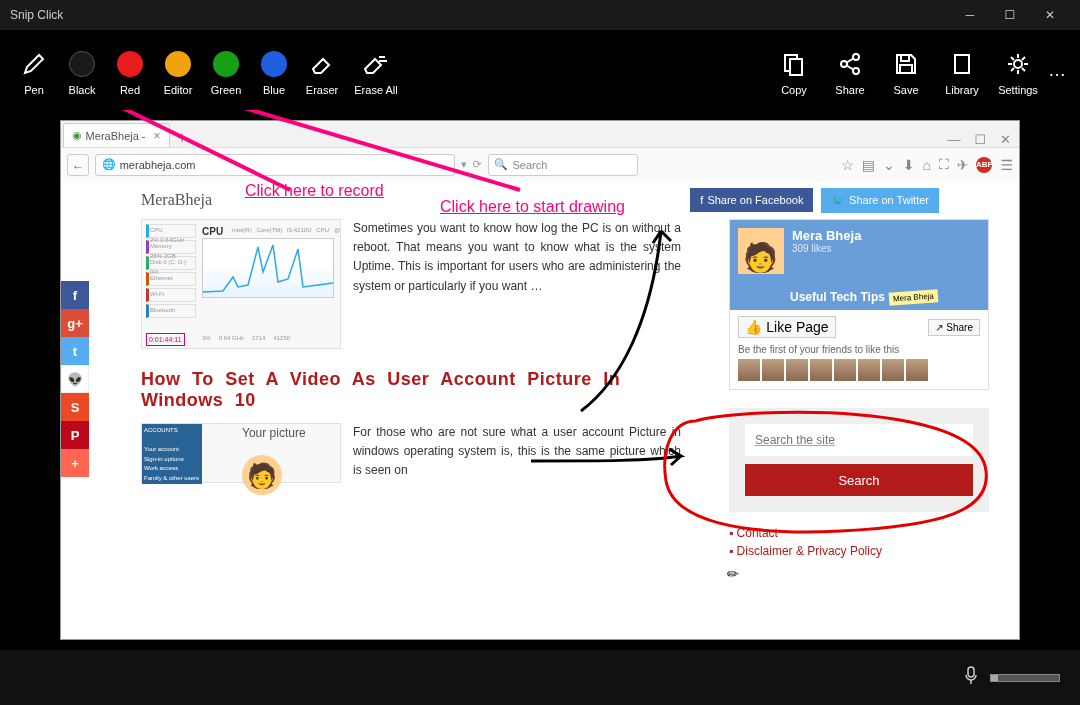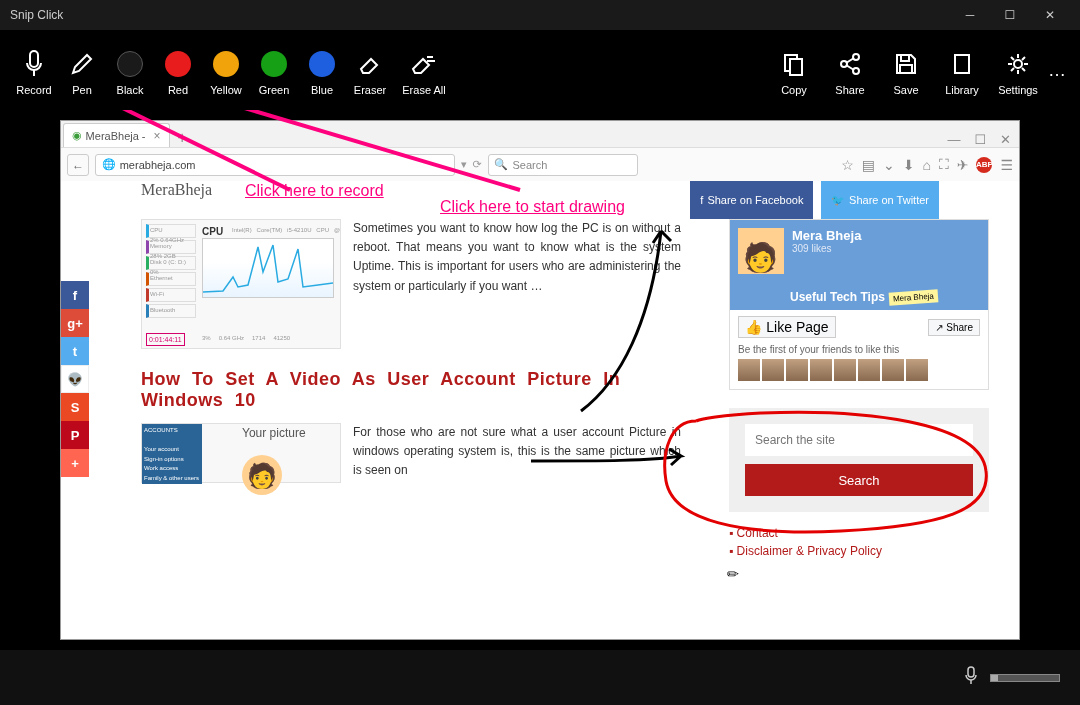--- a/index.html
+++ b/index.html
@@ -19,21 +19,21 @@
   .tab-row { height: 26px; display: flex; align-items: flex-end; padding-left: 2px; }
   .tab { background: #fff; border: 1px solid #ccc; border-bottom: none; height: 24px; display: flex; align-items: center; padding: 0 8px; font-size: 11px; border-radius: 3px 3px 0 0; gap:4px;}
   .tab .close { color: #888; font-size: 12px; margin-left: 4px; }
   .addr-row { height: 34px; display: flex; align-items: center; padding: 0 6px; gap: 6px; background:#fafafa; border-top:1px solid #ddd;}
   .nav-btn { width: 22px; height: 22px; border: 1px solid #ccc; border-radius: 3px; display: flex; align-items: center; justify-content: center; font-size: 12px; color:#666;}
   .url-box { flex: 0 0 360px; height: 22px; border: 1px solid #ccc; border-radius: 3px; background: #fff; padding: 0 6px; font-size: 11px; color:#444; display:flex; align-items:center;}
   .search-box { flex: 0 0 150px; height: 22px; border: 1px solid #ccc; border-radius: 3px; background: #fff; padding: 0 6px; font-size: 11px; color:#888; display:flex; align-items:center; gap:4px;}
   .chrome-icons { display: flex; gap: 8px; margin-left: auto; color:#888; font-size:14px; align-items:center;}
   .adblock { width:16px; height:16px; border-radius:50%; background:#d52b1e; color:#fff; font-size:8px; font-weight:bold; display:flex; align-items:center; justify-content:center;}
   .page { background: #fff; height: 460px; position: relative; overflow:hidden;}
-  .header-bar { height: 38px; display: flex; padding: 0 80px 0 80px; }
+  .header-bar { height: 38px; display: flex; align-items: center; padding: 0 80px 0 80px; }
   .site-title { font-family: "Times New Roman", serif; font-size: 16px; color: #555; }
   .share-btn { font-size: 11px; padding: 6px 10px; color: #fff; display:flex; align-items:center; gap:4px;}
   .fb-btn { background: #3b5998; margin-left:auto;}
   .tw-btn { background: #55acee; margin-left:8px;}
   .content-row { display: flex; padding: 0 20px; gap: 20px; }
   .social-col { position:absolute; left:0; top:100px; width: 28px; display: flex; flex-direction: column; }
   .social-sq { width: 28px; height: 28px; display: flex; align-items: center; justify-content: center; color: #fff; font-size: 13px; font-weight: bold; }
   .main-col { width: 540px; margin-left:60px;}
   .side-col { width: 260px; margin-left:auto; margin-right:10px;}
   .article-title { color: #b31b1b; font-size: 18px; font-weight: bold; margin: 20px 0 12px 0; }
@@ -53,21 +53,21 @@
   .fb-bg { background:#6a9ed8; height:90px; margin:-8px -8px 0 -8px; padding:8px; position:relative;}
   .fb-tag { position:absolute; bottom:6px; left:60px; color:#fff; font-size:12px; font-weight:bold;}
   .fb-card { position:absolute; bottom:6px; right:50px; background:#fff59d; font-size:8px; padding:2px 4px; transform:rotate(-4deg);}
   .fb-like-row { display:flex; gap:4px; margin-top:6px; align-items:center;}
   .fb-like-btn { border:1px solid #ccc; padding:2px 6px; font-size:14px; background:#f6f7f9;}
   .fb-share-btn { border:1px solid #ccc; padding:2px 6px; font-size:10px; background:#f6f7f9; margin-left:auto;}
   .fb-friends-text{font-size:10px; color:#666; margin:6px 0 4px 0;}
   .fb-friends { display:flex; gap:2px;}
   .fb-friends div{width:22px; height:22px; background:linear-gradient(#c0a080,#8a6a50);}
   .search-widget { background:#efefef; padding: 16px; margin-top: 18px;}
-  .search-input { width: 100%; height: 32px; background:#fff; border:none; padding:0 10px; font-size: 12px; color:#aaa;}
+  .search-input { width: 100%; height: 32px; background:#fff; border:none; padding:0 10px; font-size: 12px; color:#aaa;text-decoration:underline;}
   .search-button { width: 100%; height: 32px; background:#b31b1b; color:#fff; border:none; margin-top:8px; font-size:13px;}
   .links { margin-top: 14px; font-size: 12px; }
   .links div { color:#b31b1b; margin: 4px 0; }
   .links div::before{content:"▪ "; color:#b31b1b;}
   .annot { position: absolute; color: #ff007f; font-size: 16px; font-weight: 500; pointer-events:none;text-decoration:underline;}
   .arrow-svg { position:absolute; pointer-events:none; }
   .statusbar { height: 55px; background:#111; display:flex; align-items:center; justify-content:flex-end; padding-right:20px; gap:12px;}
   .mic-s { color:#ccc; }
   .vol-bar { width:70px; height:8px; background:#555; border:1px solid #888; position:relative;}
   .vol-bar::before{content:""; position:absolute; left:0; top:0; bottom:0; width:10%; background:#aaa;}
@@ -83,30 +83,20 @@
   <div class="win-controls">
     <div class="win-btn">─</div>
     <div class="win-btn">☐</div>
     <div class="win-btn">✕</div>
   </div>
 </div>
 
 <div class="toolbar">
   <div class="tool">
     <div class="icon">
-        <svg width="20" height="30" viewBox="0 0 20 30">
-          <rect x="6" y="2" width="8" height="16" rx="4" fill="none" stroke="#fff" stroke-width="2"></rect>
-          <path d="M3 14 a7 7 0 0 0 14 0" fill="none" stroke="#fff" stroke-width="2"></path>
-          <line x1="10" y1="21" x2="10" y2="27" stroke="#fff" stroke-width="2"></line>
-        </svg>
-      </div>
-    <span>Record</span>
-  </div>
-  <div class="tool">
-    <div class="icon">
         <svg width="26" height="26" viewBox="0 0 26 26">
           <path d="M4 22 L6 16 L18 4 L22 8 L10 20 Z" fill="none" stroke="#fff" stroke-width="2"></path>
         </svg>
       </div>
     <span>Pen</span>
   </div>
   <div class="tool">
     <div class="icon">
         <div class="color-dot" style="background:#1a1a1a;border:1px solid #555;"></div>
       </div>
@@ -115,21 +105,21 @@
   <div class="tool">
     <div class="icon">
         <div class="color-dot" style="background:#e81c1c;"></div>
       </div>
     <span>Red</span>
   </div>
   <div class="tool">
     <div class="icon">
         <div class="color-dot" style="background:#f0a30a;"></div>
       </div>
-    <span>Yellow</span>
+    <span>Editor</span>
   </div>
   <div class="tool">
     <div class="icon">
         <div class="color-dot" style="background:#16a016;"></div>
       </div>
     <span>Green</span>
   </div>
   <div class="tool">
     <div class="icon">
         <div class="color-dot" style="background:#1e5fe0;"></div>

